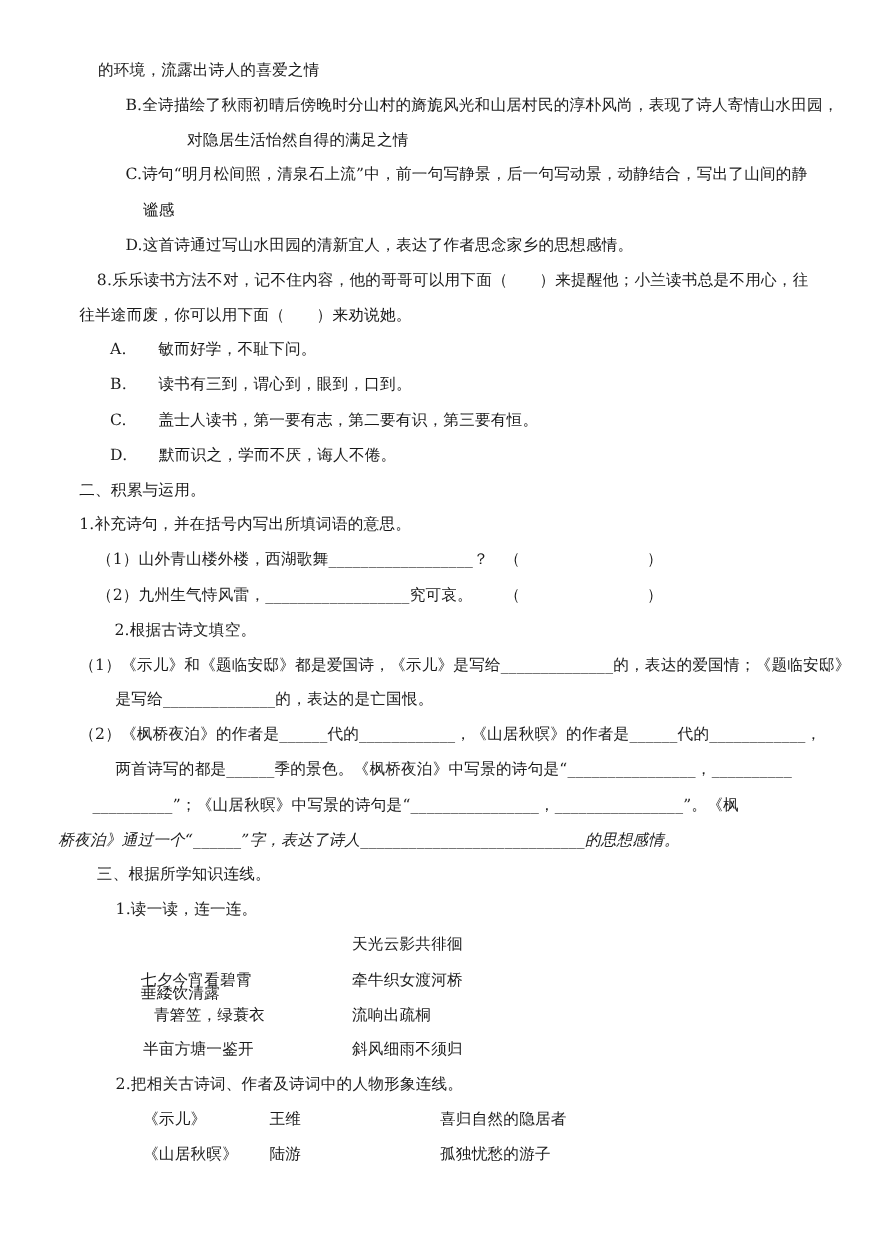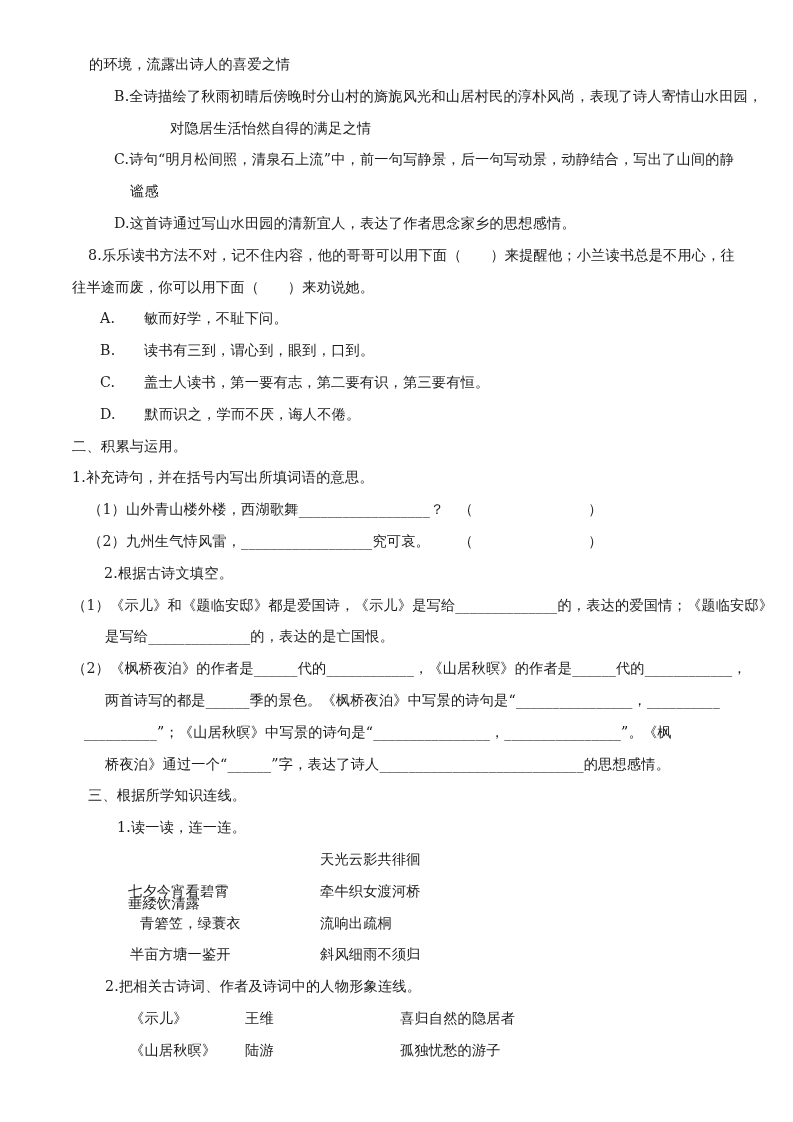--- a/index.html
+++ b/index.html
@@ -56,23 +56,23 @@
       <div class="doc-line" style="padding-left: 72px;">二、积累与运用。</div>
       <div class="doc-line" style="padding-left: 72px;">1.补充诗句，并在括号内写出所填词语的意思。</div>
       <div class="doc-line" style="padding-left: 88px;">（1）山外青山楼外楼，西湖歌舞__________________？　（　　　　　　　　）</div>
       <div class="doc-line" style="padding-left: 88px;">（2）九州生气恃风雷，__________________究可哀。　　（　　　　　　　　）</div>
       <div class="doc-line" style="padding-left: 104px;">2.根据古诗文填空。</div>
       <div class="doc-line" style="padding-left: 72px;">（1）《示儿》和《题临安邸》都是爱国诗，《示儿》是写给______________的，表达的爱国情；《题临安邸》</div>
       <div class="doc-line" style="padding-left: 105px;">是写给______________的，表达的是亡国恨。</div>
       <div class="doc-line" style="padding-left: 72px;">（2）《枫桥夜泊》的作者是______代的____________，《山居秋暝》的作者是______代的____________，</div>
       <div class="doc-line" style="padding-left: 105px;">两首诗写的都是______季的景色。《枫桥夜泊》中写景的诗句是“________________，__________</div>
       <div class="doc-line" style="padding-left: 84px;">__________”；《山居秋暝》中写景的诗句是“________________，________________”。《枫</div>
-      <div class="doc-line" style="padding-left: 105px;">桥夜泊》通过一个“______”字，表达了诗人____________________________的思想感情。</div>
+      <div class="doc-line" style="padding-left: 53px; font-style: italic;">桥夜泊》通过一个“______”字，表达了诗人____________________________的思想感情。</div>
       <div class="doc-line" style="padding-left: 88px;">三、根据所学知识连线。</div>
-      <div class="doc-line" style="padding-left: 105px; margin-left: 12px;">1.读一读，连一连。</div>
+      <div class="doc-line" style="padding-left: 105px;">1.读一读，连一连。</div>
       <div class="doc-line"><span class="match-col" style="left: 128px; margin-top: 44px;">垂緌饮清露</span><span class="match-col" style="left: 320px;">天光云影共徘徊</span></div>
       <div class="doc-line"><span class="match-col" style="left: 128px;">七夕今宵看碧霄</span><span class="match-col" style="left: 320px;">牵牛织女渡河桥</span></div>
       <div class="doc-line"><span class="match-col" style="left: 140px;">青箬笠，绿蓑衣</span><span class="match-col" style="left: 320px;">流响出疏桐</span></div>
       <div class="doc-line"><span class="match-col" style="left: 130px;">半亩方塘一鉴开</span><span class="match-col" style="left: 320px;">斜风细雨不须归</span></div>
       <div class="doc-line" style="padding-left: 105px;">2.把相关古诗词、作者及诗词中的人物形象连线。</div>
       <div class="doc-line"><span class="match-col" style="left: 130px;">《示儿》</span><span class="match-col" style="left: 245px;">王维</span><span class="match-col" style="left: 400px;">喜归自然的隐居者</span></div>
       <div class="doc-line"><span class="match-col" style="left: 130px;">《山居秋暝》</span><span class="match-col" style="left: 245px;">陆游</span><span class="match-col" style="left: 400px;">孤独忧愁的游子</span></div>
     </div>
 </div>
 

